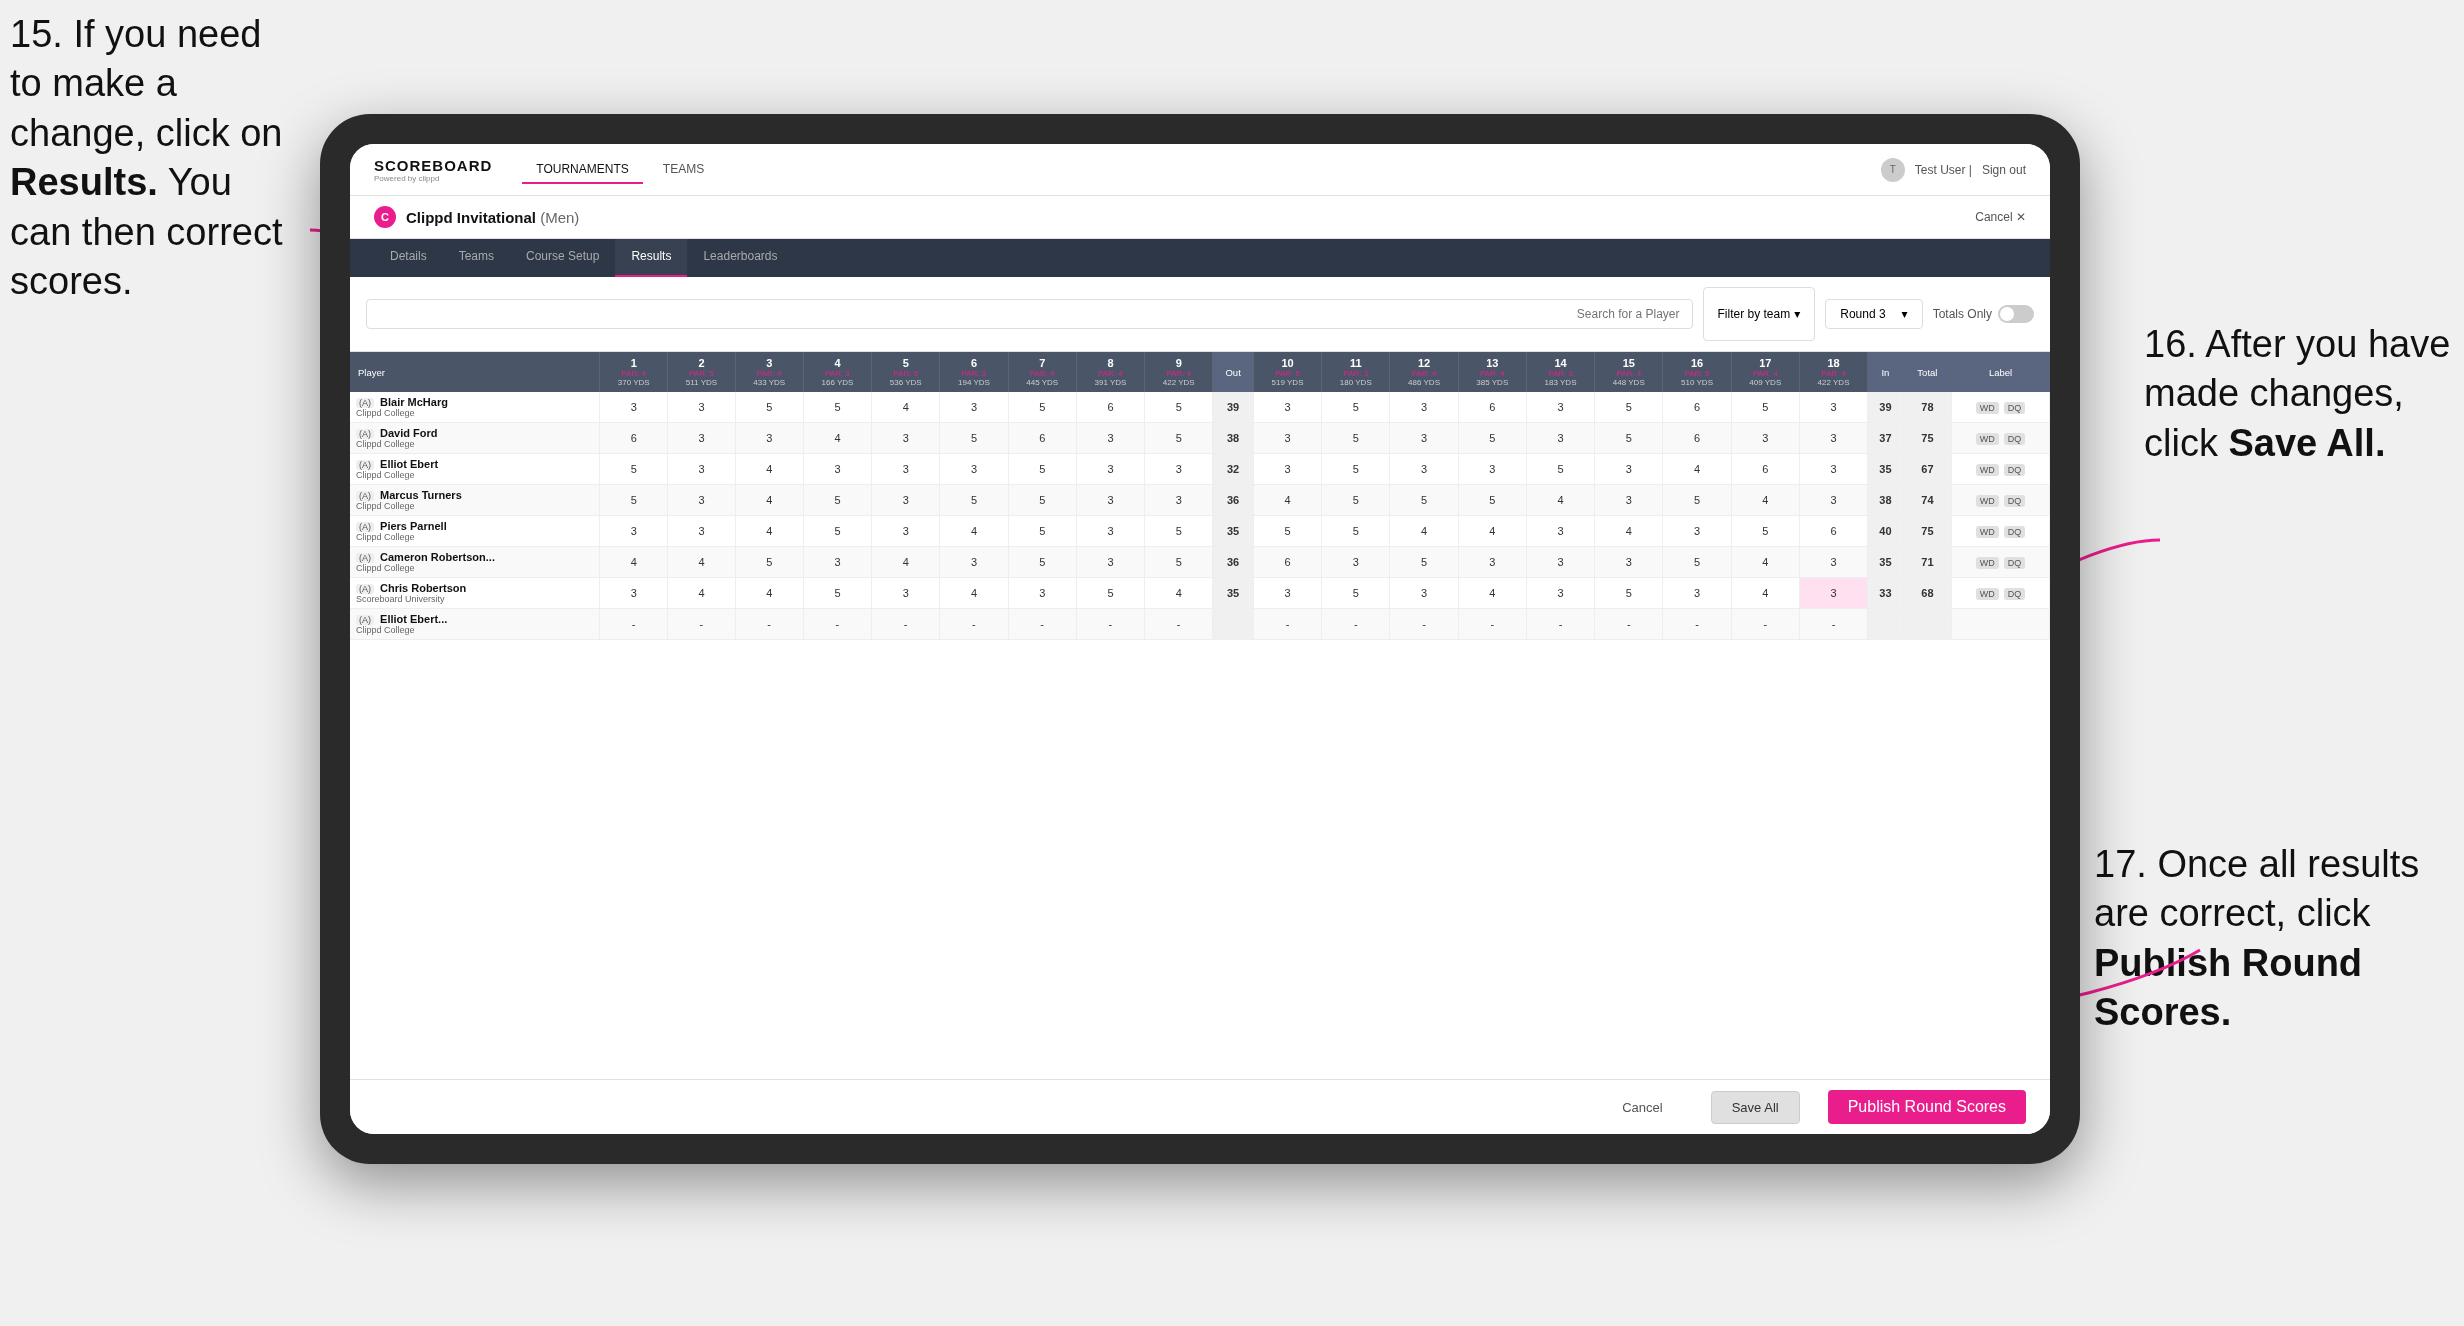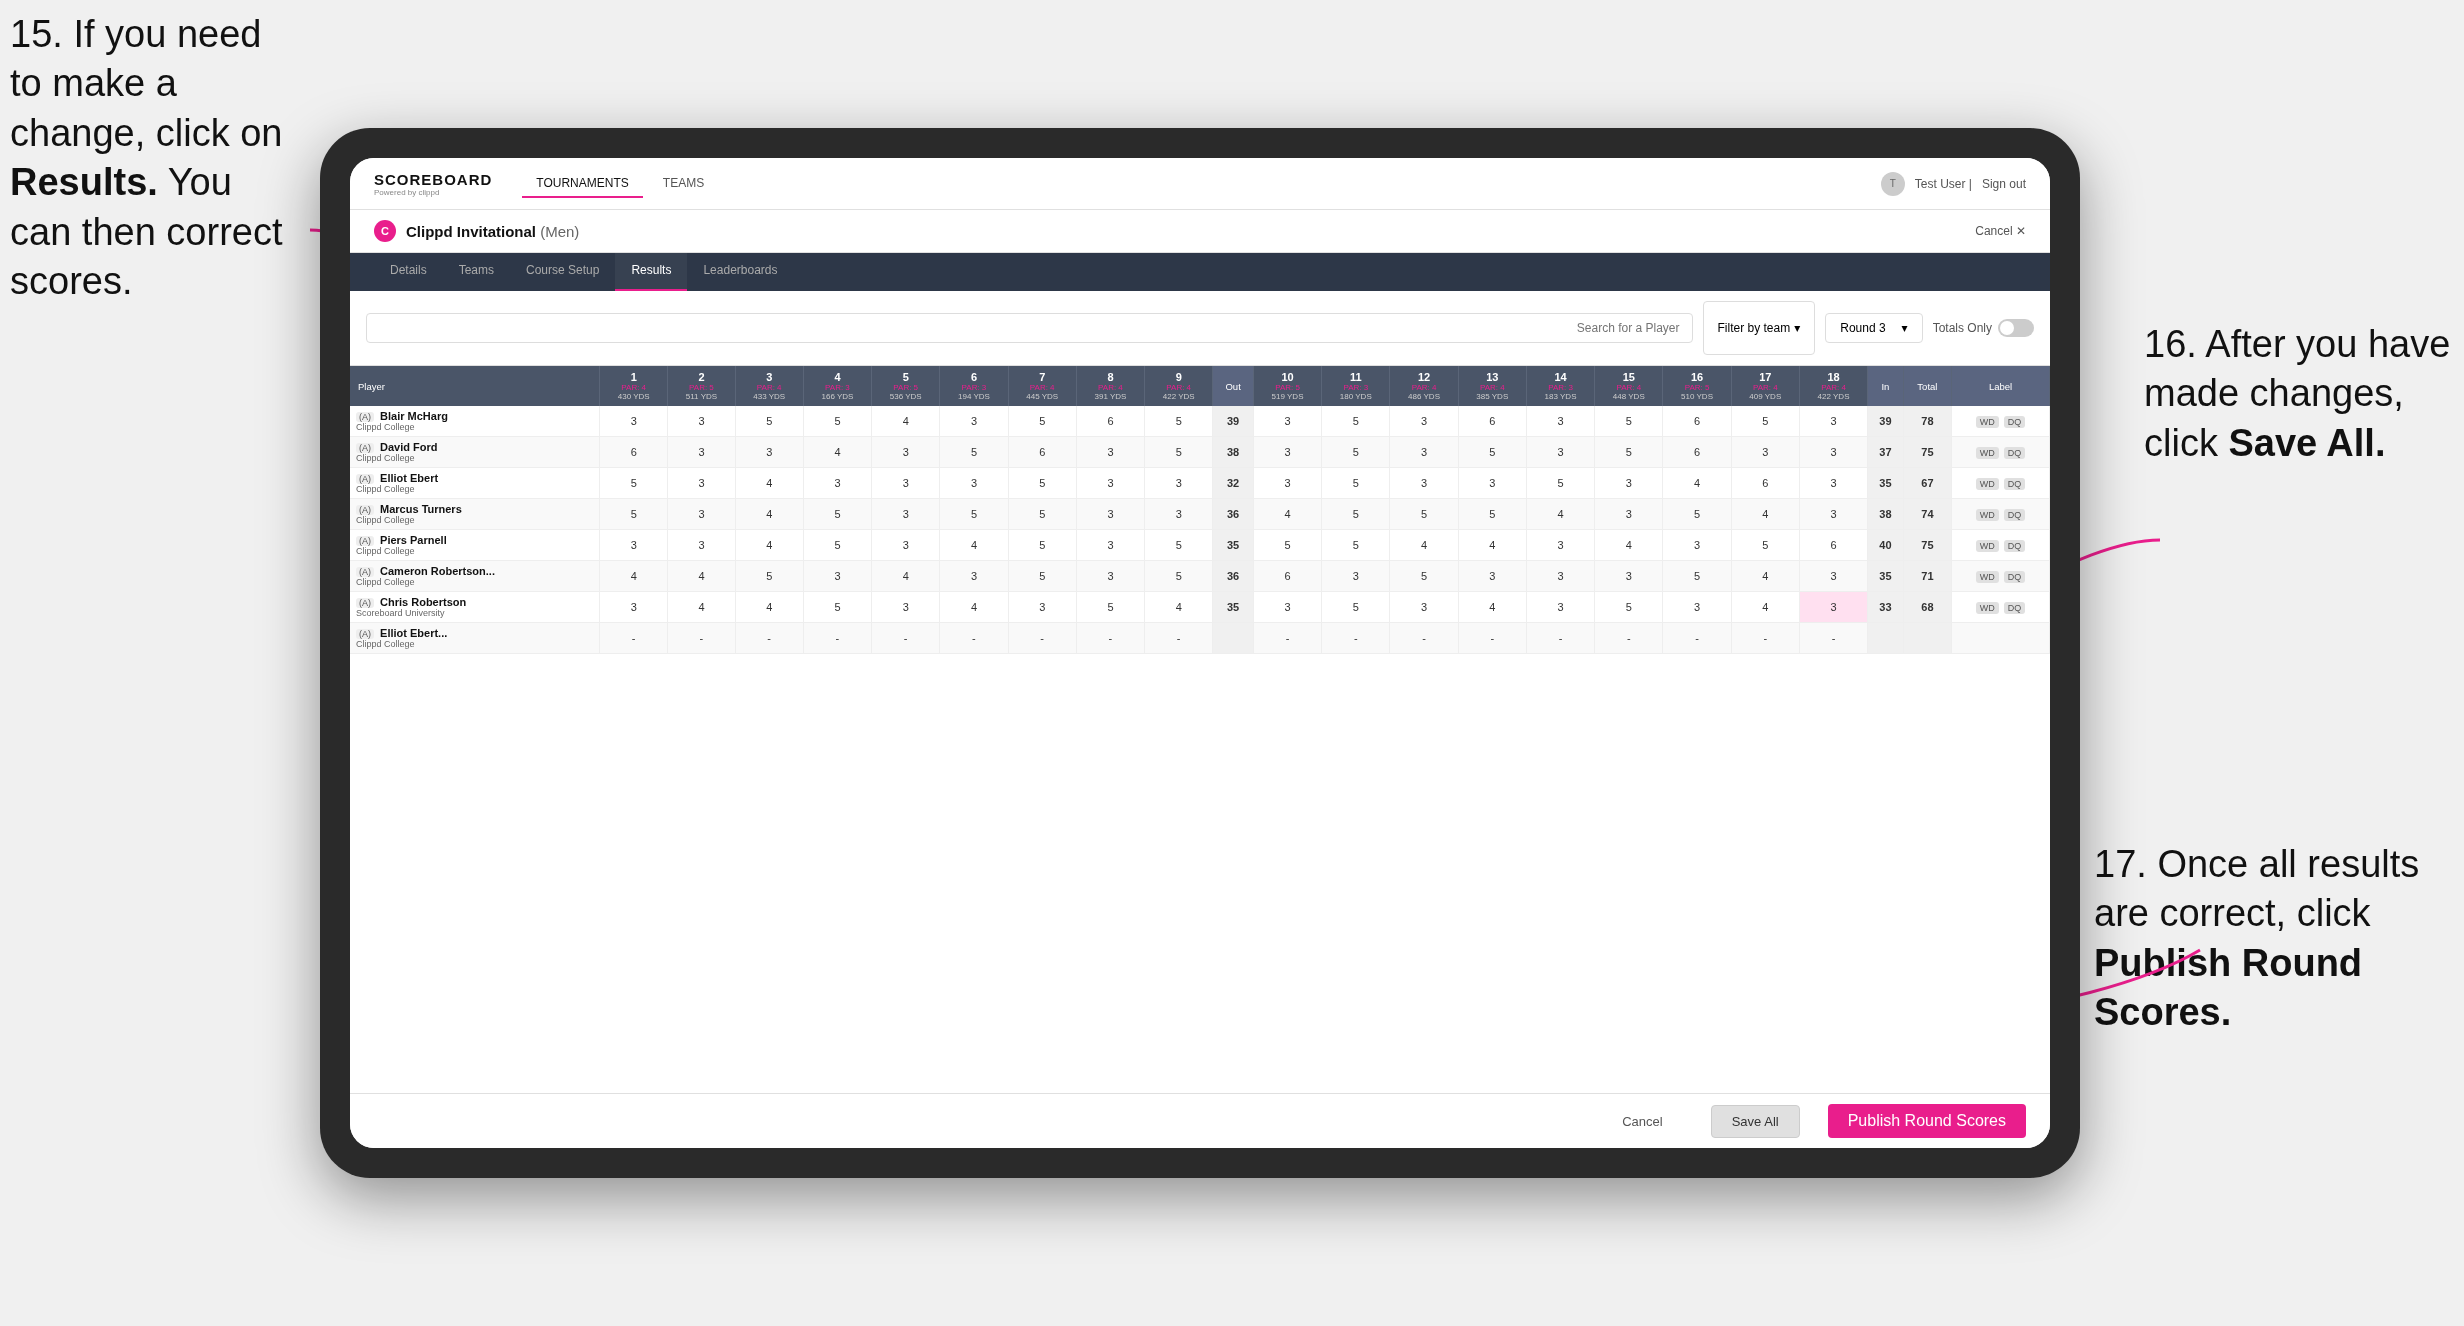--- a/index.html
+++ b/index.html
@@ -45,21 +45,21 @@
       max-width: 360px;
       color: #111;
       text-align: left;
     }
     .instruction-right-bottom strong { font-weight: 700; }
 
     
     .tablet-frame {
       position: absolute;
       left: 320px;
-      top: 128px;
+      top: 114px;
       width: 1760px;
       height: 1050px;
       background: #2a2a2a;
       border-radius: 50px;
       box-shadow: 0 20px 60px rgba(0,0,0,0.4);
       padding: 30px;
     }
 
     .tablet-screen {
       width: 100%;
@@ -495,21 +495,21 @@
     </div>
 
     <div class="scores-container">
       <table class="scores-table">
         <thead>
           <tr>
             <th class="player-col">Player</th>
             <th>
               <span class="hole-num">1</span>
               <span class="par-info">PAR: 4</span>
-              <span class="yds-info">430 YDS</span>
+              <span class="yds-info">370 YDS</span>
             </th>
             <th>
               <span class="hole-num">2</span>
               <span class="par-info">PAR: 5</span>
               <span class="yds-info">511 YDS</span>
             </th>
             <th>
               <span class="hole-num">3</span>
               <span class="par-info">PAR: 4</span>
               <span class="yds-info">433 YDS</span>

